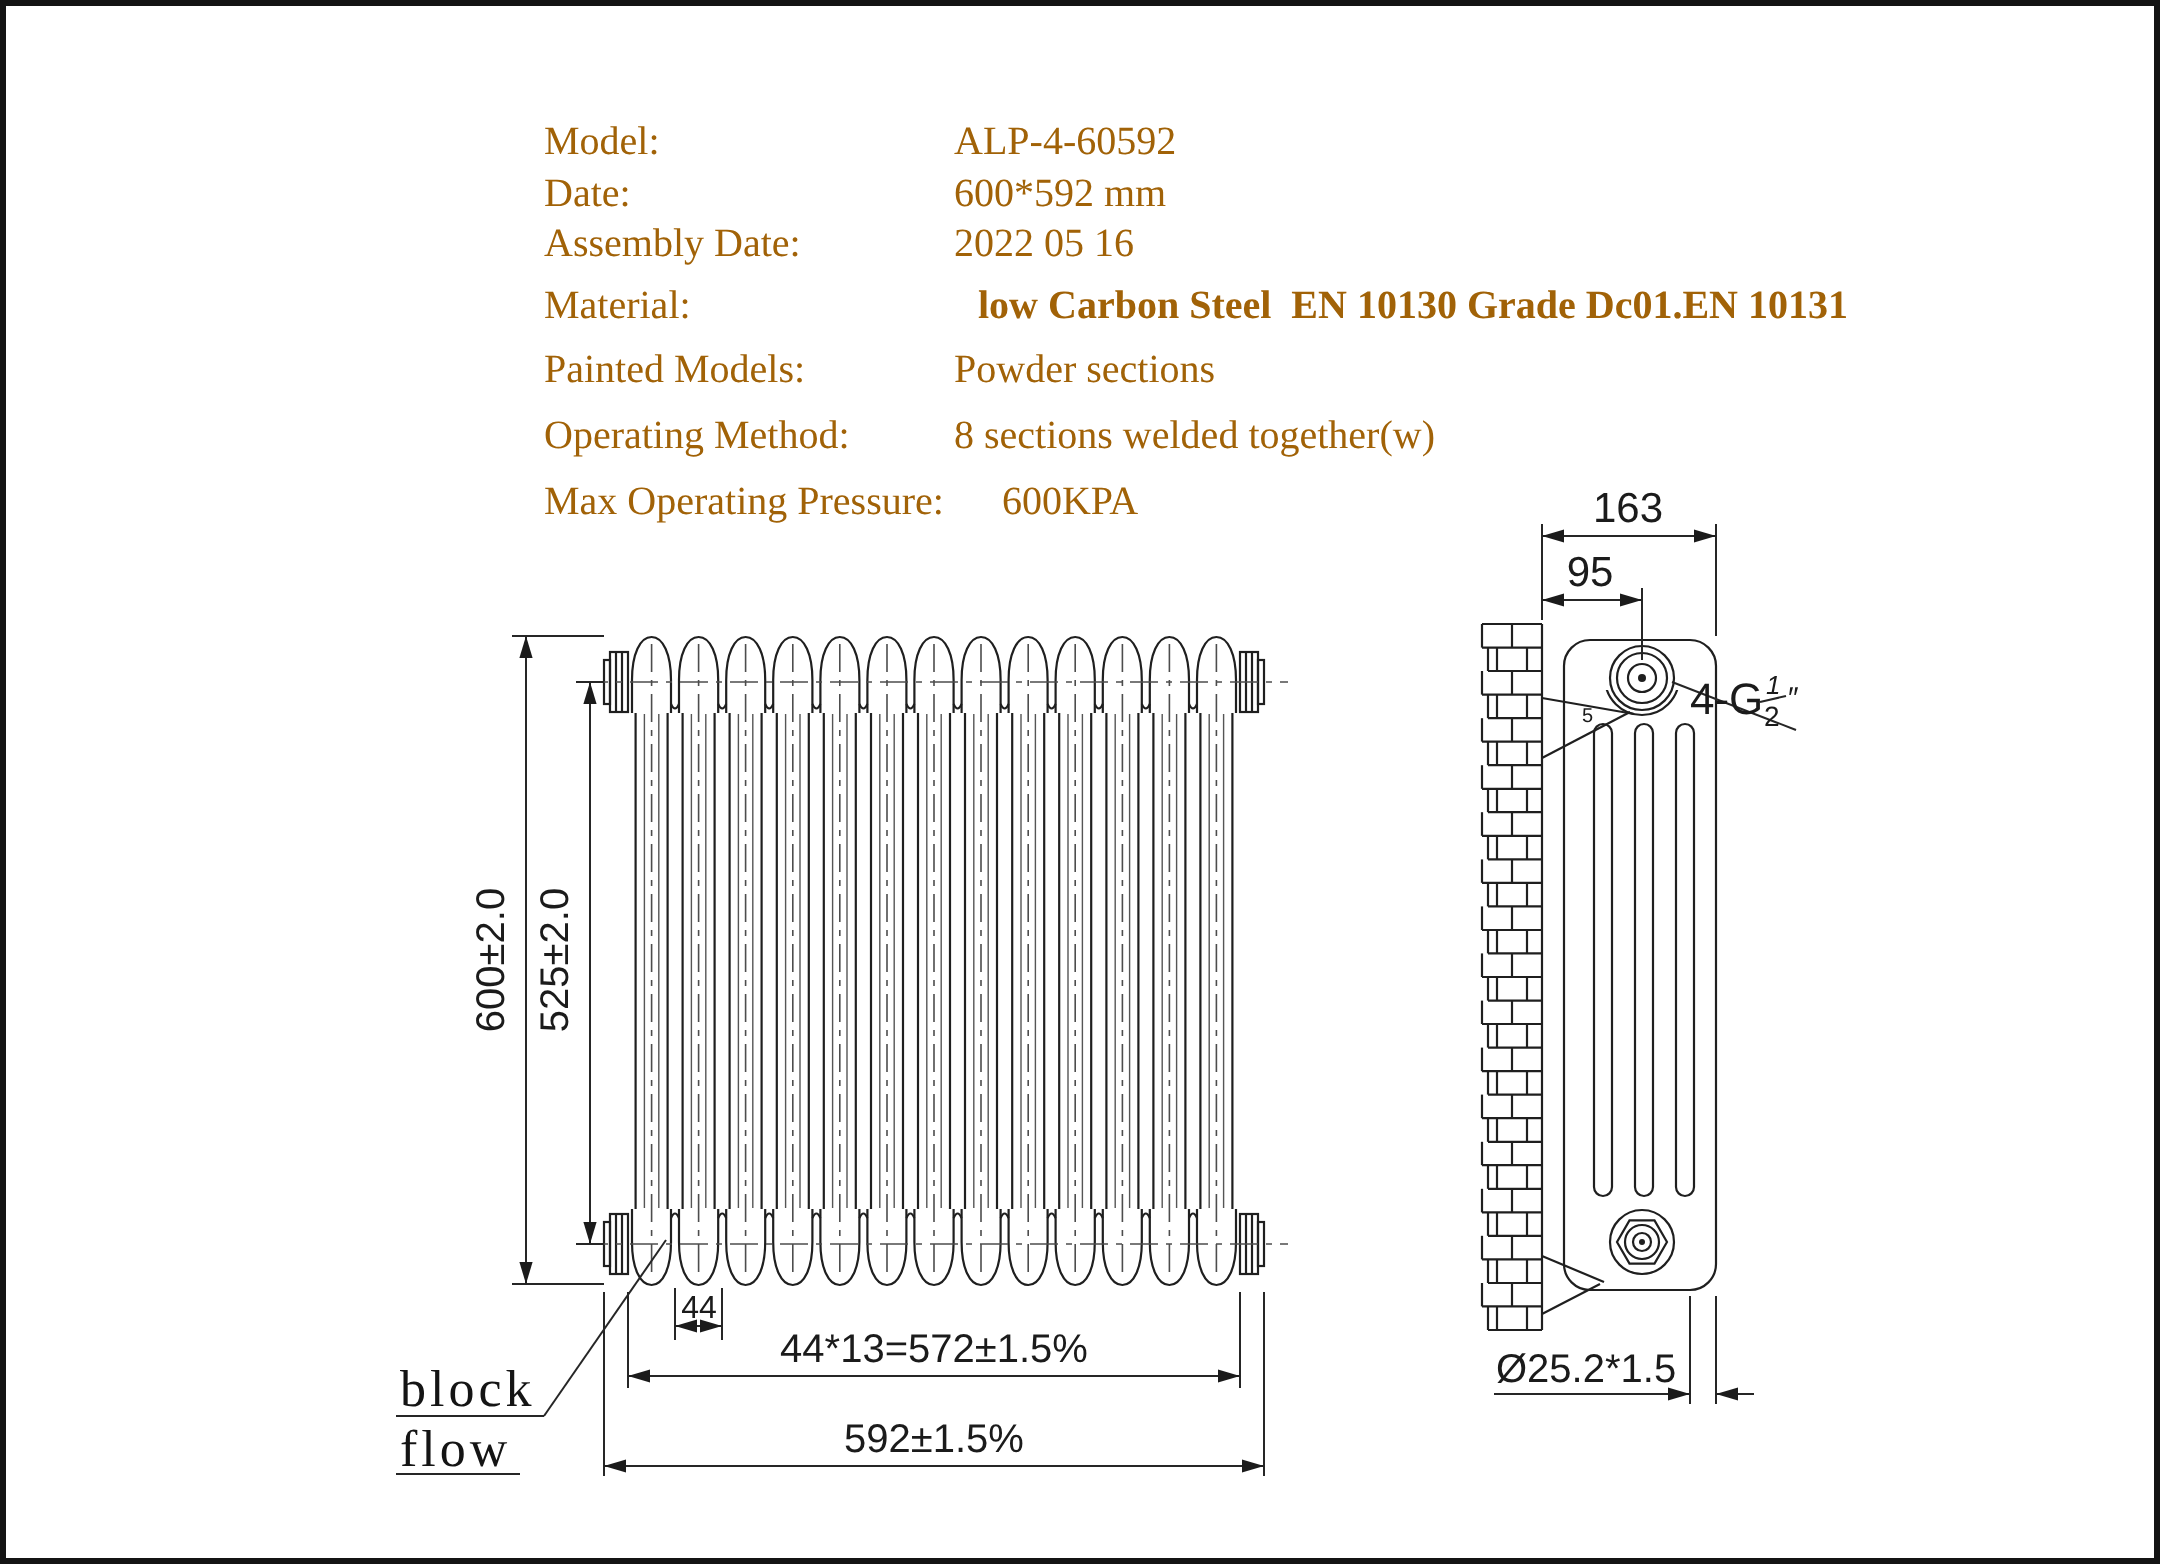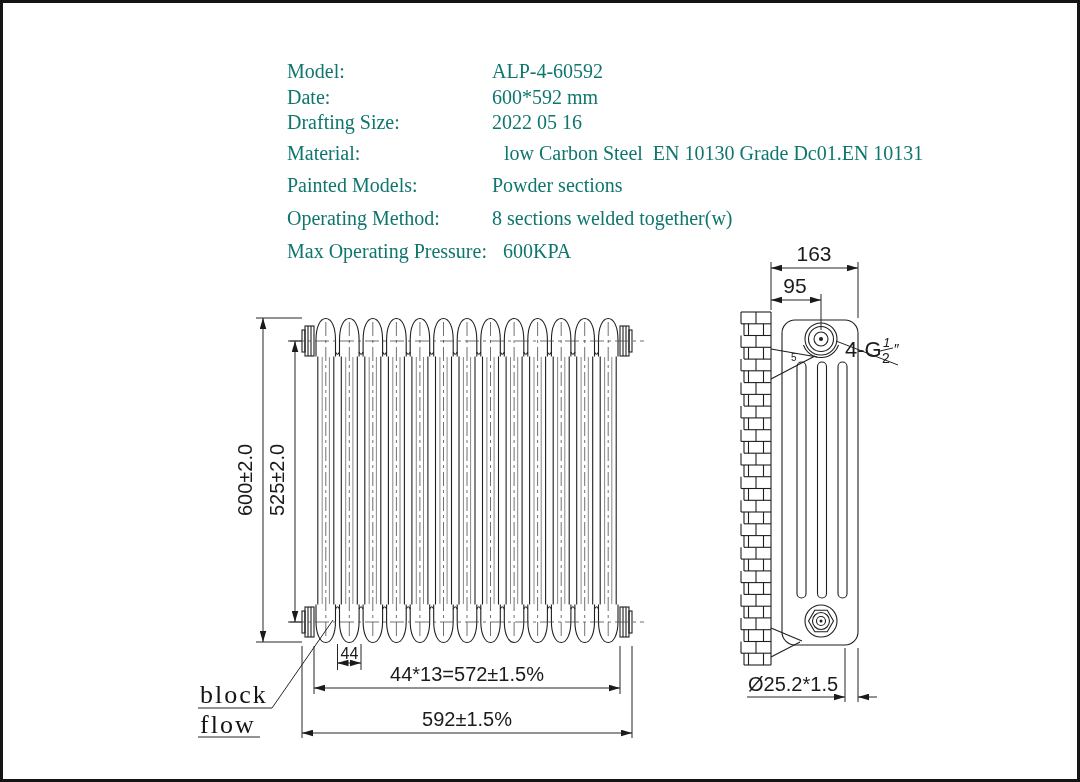--- a/index.html
+++ b/index.html
@@ -1,24 +1,24 @@
 <!DOCTYPE html>
 <html><head>
 <meta charset="utf-8">
 <style>
   html,body{margin:0;padding:0;background:#888;}
   #page{position:relative;width:1080px;height:782px;background:var(--bg,#ffffff);overflow:hidden;
         font-family:"Liberation Sans",sans-serif;}
   #frame{position:absolute;inset:0;border:3px solid var(--frame,#141414);box-sizing:border-box;pointer-events:none;}
   
-  .spec-row{position:absolute;left:257px;white-space:pre;font-family:"Liberation Serif",serif;
-            font-size:20px;color:#0f766e;}
+  .spec-row{position:absolute;left:242px;white-space:pre;font-family:"Liberation Serif",serif;
+            font-size:20px;color:#a16207;}
   .spec-label{display:inline-block;width:205px;}
-  .spec-row.inline .spec-label{width:auto;margin-right:16px;}
-  .spec-value.indent{padding-left:12px;display:inline-block;}
+  .spec-row.inline .spec-label{width:auto;margin-right:29px;}
+  .spec-value.indent{padding-left:12px;display:inline-block;font-weight:bold;}
   
   #draw{position:absolute;left:0;top:0;}
   .ln{stroke:var(--line,#1f1f1f);fill:none;stroke-width:1.1;}
   .ln2{stroke:#555555;fill:none;stroke-width:0.7;}
   .cl{stroke:var(--centerline,#4d4d4d);fill:none;stroke-width:0.8;stroke-dasharray:14 4 3 4;}
   .dm{stroke:var(--dim,#262626);fill:none;stroke-width:1;}
   .fil{fill:var(--line,#1f1f1f);stroke:none;}
   text.dt{font-family:"Liberation Sans",sans-serif;fill:#1b1b1b;}
   text.st{font-family:"Liberation Serif",serif;fill:#141414;letter-spacing:2px;}
 </style>
@@ -29,21 +29,21 @@
   <div id="frame"></div>
 
   <div>
     <div class="spec-row" style="top:37px">
       <span class="spec-label">Model:</span><span class="spec-value">ALP-4-60592</span>
     </div>
     <div class="spec-row" style="top:63px">
       <span class="spec-label">Date:</span><span class="spec-value">600*592 mm</span>
     </div>
     <div class="spec-row" style="top:88px">
-      <span class="spec-label">Drafting Size:</span><span class="spec-value">2022 05 16</span>
+      <span class="spec-label">Assembly Date:</span><span class="spec-value">2022 05 16</span>
     </div>
     <div class="spec-row" style="top:119px">
       <span class="spec-label">Material:</span><span class="spec-value indent">low Carbon Steel  EN 10130 Grade Dc01.EN 10131</span>
     </div>
     <div class="spec-row" style="top:151px">
       <span class="spec-label">Painted Models:</span><span class="spec-value">Powder sections</span>
     </div>
     <div class="spec-row" style="top:184px">
       <span class="spec-label">Operating Method:</span><span class="spec-value">8 sections welded together(w)</span>
     </div>

